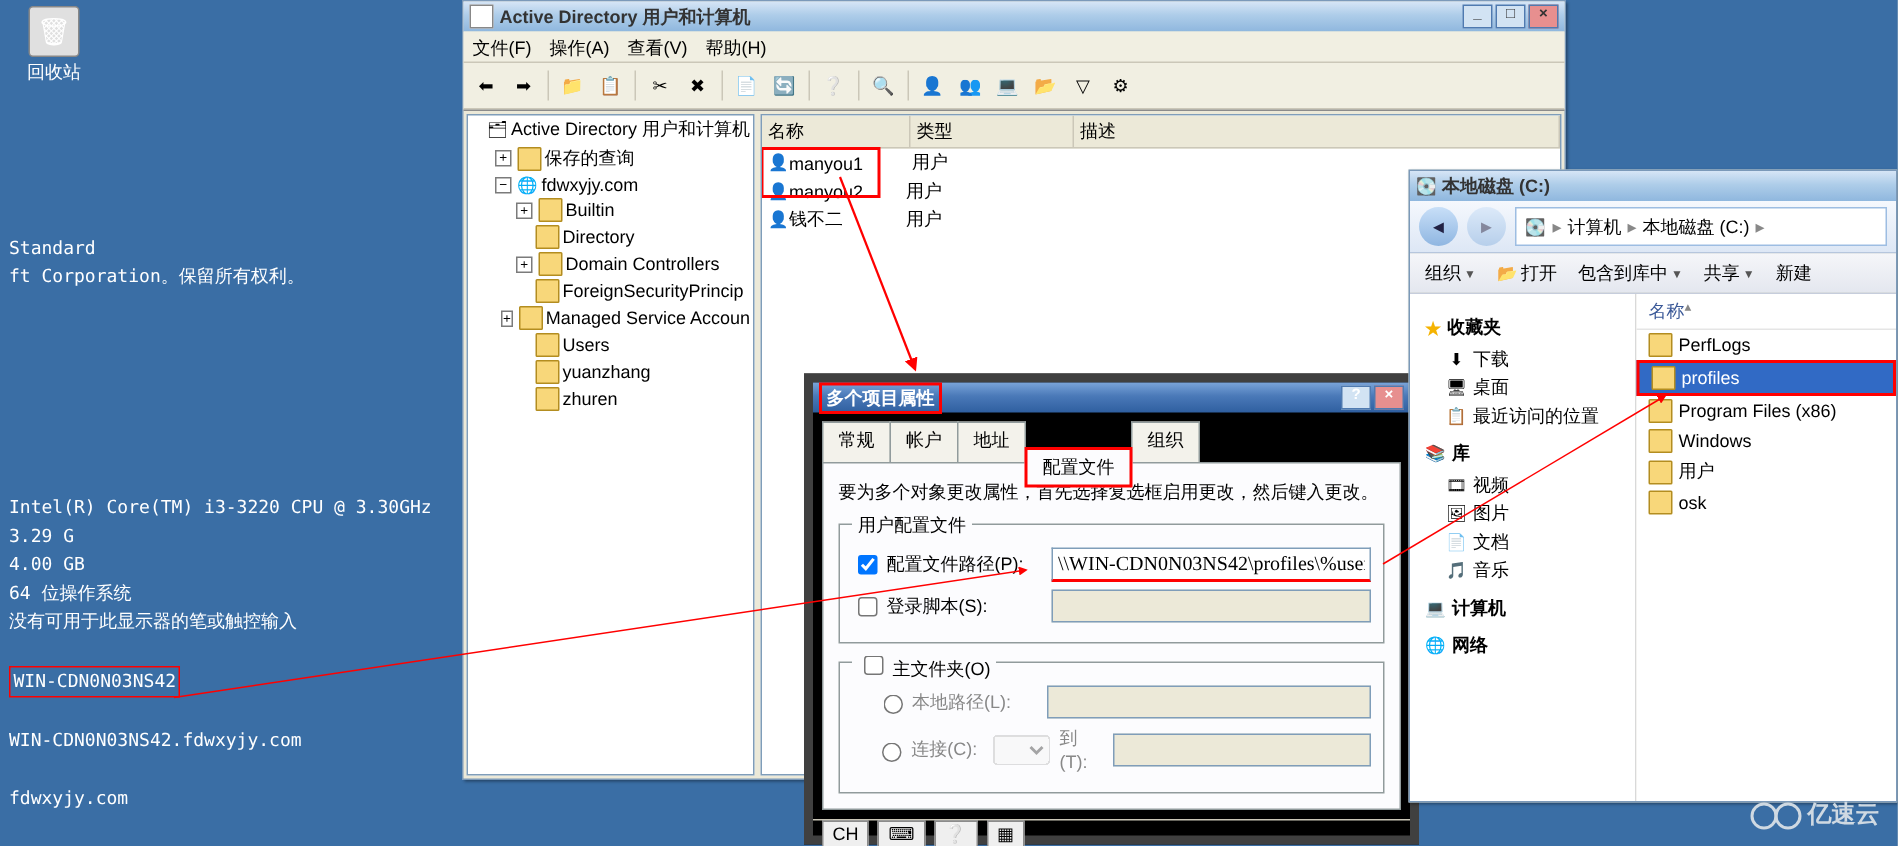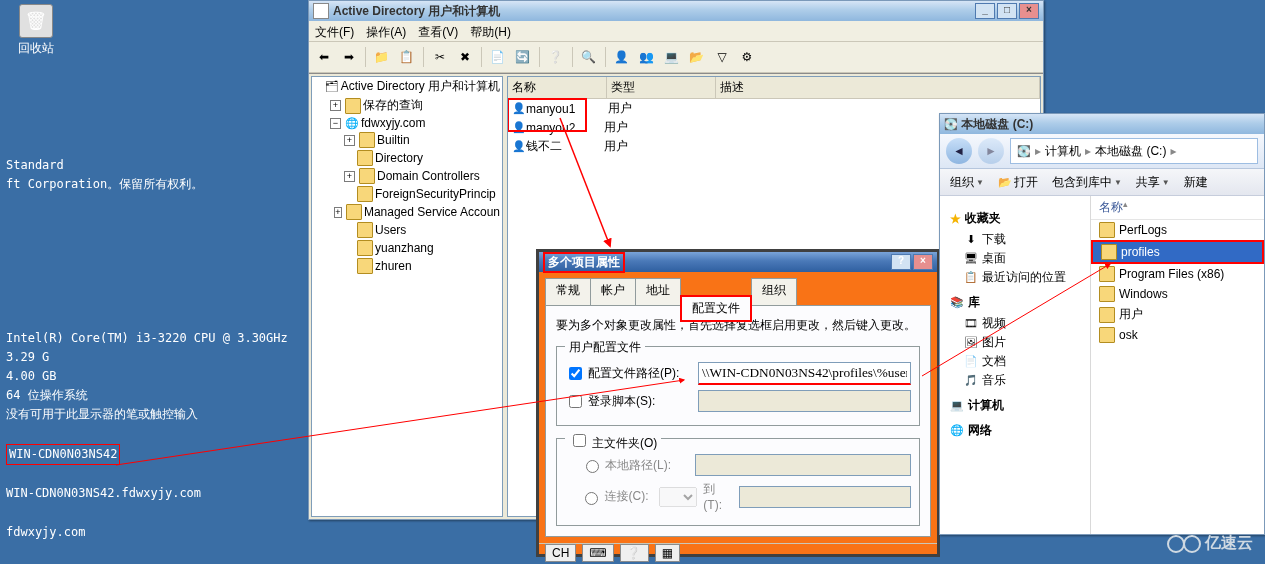--- a/index.html
+++ b/index.html
@@ -26,21 +26,21 @@
   .tree .exp.none{border:none}
   .tree .ind{display:inline-block}
   .ic{width:14px;height:14px;display:inline-flex;align-items:center;justify-content:center;font-size:11px;flex:none}
   .ic-folder{background:#f8d77a;border:1px solid #b38d20;border-radius:1px}
   .ic-user{color:#3864a5}
   .list{flex:1;border:1px solid #7f9db9;background:#fff;margin:2px;display:flex;flex-direction:column;overflow:hidden}
   .list-hdr{display:flex;background:#ece9d8;border-bottom:1px solid #cbc7b8}
   .list-hdr div{padding:2px 4px;border-right:1px solid #cbc7b8}
   .list-row{display:flex;padding:1px 4px;align-items:center}
   
-  .dlg{position:absolute;border:3px solid #404040;background:#f97316;display:flex;flex-direction:column}
+  .dlg{position:absolute;border:6px solid #404040;background:#000000;display:flex;flex-direction:column}
   .dlg .tabs{display:flex;padding:6px 6px 0}
   .tab{padding:3px 10px;border:1px solid #919b9c;border-bottom:none;background:#f3f2eb;margin-right:-1px;cursor:pointer}
   .tab.active{background:#fcfcfe;position:relative;top:17px}
   .tabpage{border:1px solid #919b9c;background:#fcfcfe;margin:0 6px 6px;flex:1;padding:10px}
   .grp{border:1px solid #919b9c;padding:10px 8px 8px;margin-top:12px;position:relative}
   .grp>.lgd{position:absolute;top:-8px;left:8px;background:#fcfcfe;padding:0 4px}
   .fld{display:flex;align-items:center;margin:5px 0}
   .chk{margin-right:6px}
   .txt{border:1px solid #7f9db9;background:#fff;height:18px;padding:1px 3px;font-family:SimSun;flex:1}
   .txt[disabled]{background:#ece9d8}

